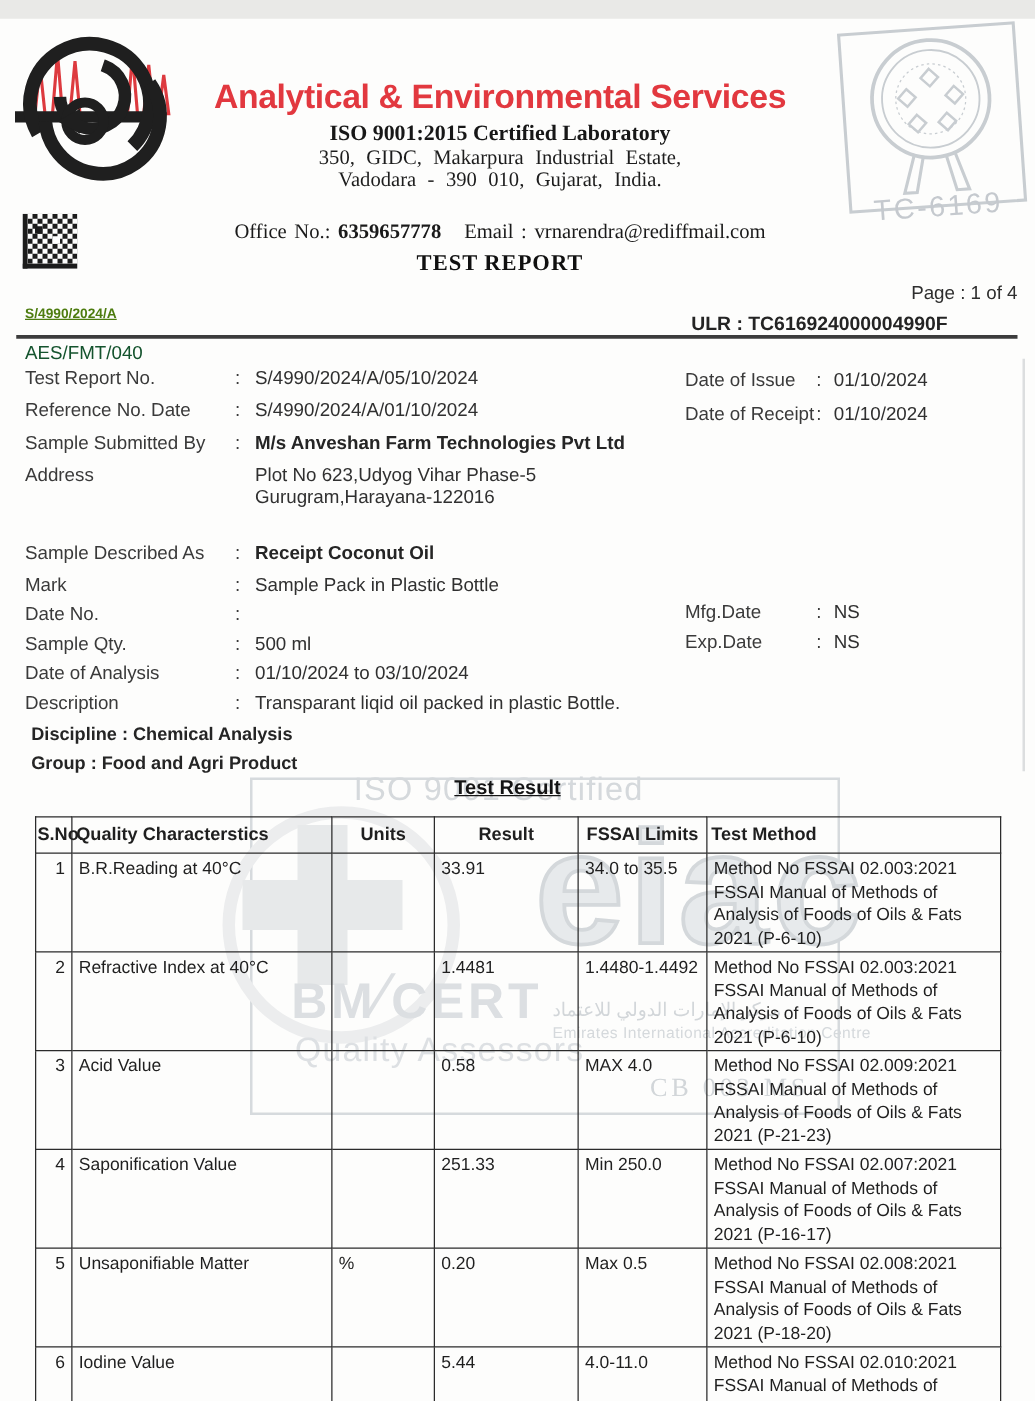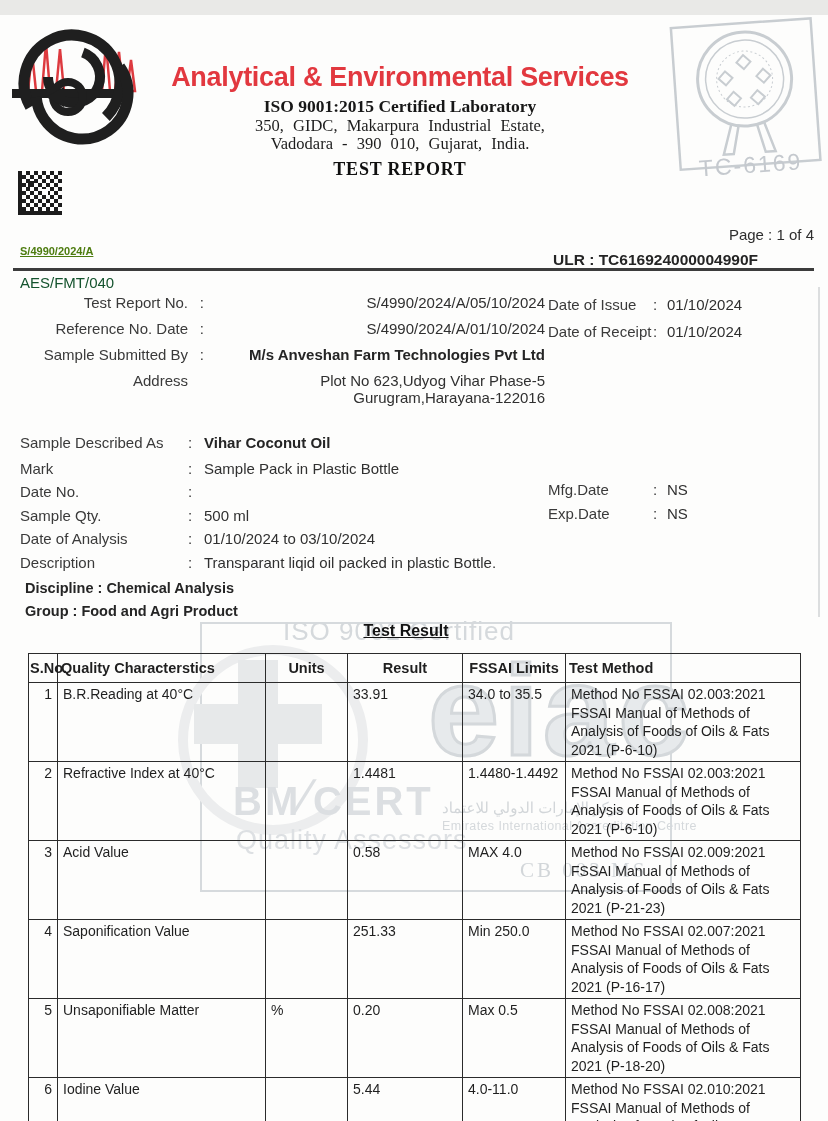--- a/index.html
+++ b/index.html
@@ -21,21 +21,21 @@
   .stamp{position:absolute;left:670px;top:4px;width:152px;height:160px;transform:rotate(-4deg);opacity:0.9;}
   .page-label{position:absolute;right:14px;top:211px;font-size:15px;color:#2e2e2e;}
   .report-code{position:absolute;left:20px;top:230px;font-size:11px;font-weight:bold;color:#4d7c0f;text-decoration:underline;}
   .ulr{position:absolute;left:553px;top:236px;font-size:15.5px;font-weight:bold;color:#242424;}
   .rule{position:absolute;left:13px;top:253px;width:801px;height:2.5px;background:#3c3c3c;}
   .fmt-code{position:absolute;left:20px;top:259px;font-size:15px;color:#14532d;}
   
   .kv{display:grid;grid-template-columns:168px 16px auto;font-size:15px;color:#3a3a3a;}
   .kv .v{color:#303030;}
   .kv .v.bold{font-weight:bold;color:#252525;}
-  .meta-block{position:absolute;left:20px;top:279px;width:525px;text-align:right;}
+  .meta-block{position:absolute;left:20px;top:279px;width:525px;}
   .meta-block .kv{margin-bottom:9px;line-height:17px;}
   .meta-right{position:absolute;left:548px;top:281px;width:272px;}
   .meta-right .kv{grid-template-columns:105px 14px auto;margin-bottom:10px;}
   .sample-block{position:absolute;left:20px;top:420px;width:545px;}
   .sample-block .kv{margin-bottom:7px;line-height:16.5px;}
   .sample-right{position:absolute;left:548px;top:466px;width:272px;}
   .sample-right .kv{grid-template-columns:105px 14px auto;margin-bottom:7px;}
   .discipline{position:absolute;left:25px;top:565px;font-size:14.5px;font-weight:bold;color:#252525;}
   .group{position:absolute;left:25px;top:588px;font-size:14.5px;font-weight:bold;color:#252525;}
   
@@ -101,20 +101,26 @@
     <rect x="0" y="40" width="44" height="4" fill="#1c1c1c"></rect>
     <rect x="10" y="10" width="6" height="6" fill="#1c1c1c"></rect>
     <rect x="24" y="18" width="6" height="6" fill="#ffffff"></rect>
   </svg>
 
   <div class="head-block">
     <div class="company" style="color:#e2383f;">Analytical &amp; Environmental Services</div>
     <div class="iso-line">ISO 9001:2015 Certified Laboratory</div>
     <div class="addr">350, GIDC, Makarpura Industrial Estate,</div>
     <div class="addr">Vadodara - 390 010, Gujarat, India.</div>
+    <div class="office-line">
+      <span>Office No.:</span>
+      <span class="bold">6359657778</span>&nbsp;&nbsp;
+      <span>Email :</span>
+      <span>vrnarendra@rediffmail.com</span>
+    </div>
     <div class="report-title">TEST REPORT</div>
   </div>
 
   <div class="stamp">
     <svg viewBox="0 0 152 160" xmlns="http://www.w3.org/2000/svg">
       <g stroke="#c3c8cd" fill="none">
         <rect x="6" y="4" width="140" height="142" stroke-width="2.5"></rect>
         <circle cx="76" cy="60" r="47" stroke-width="3"></circle>
         <circle cx="76" cy="60" r="39" stroke-width="1.5"></circle>
         <circle cx="76" cy="60" r="28" stroke-width="1" stroke-dasharray="2 2.5"></circle>
@@ -173,21 +179,21 @@
       <span>Date of Receipt</span>
       <span>:</span>
       <span class="v">01/10/2024</span>
     </div>
   </div>
 
   <div class="sample-block">
     <div class="kv" style="margin-bottom:9px;">
       <span>Sample Described As</span>
       <span>:</span>
-      <span class="v bold">Vihar Coconut Oil</span>
+      <span class="v bold">Receipt Coconut Oil</span>
     </div>
     <div class="kv">
       <span>Mark</span>
       <span>:</span>
       <span class="v">Sample Pack in Plastic Bottle</span>
     </div>
     <div class="kv">
       <span>Date No.</span>
       <span>:</span>
       <span class="v"></span>

